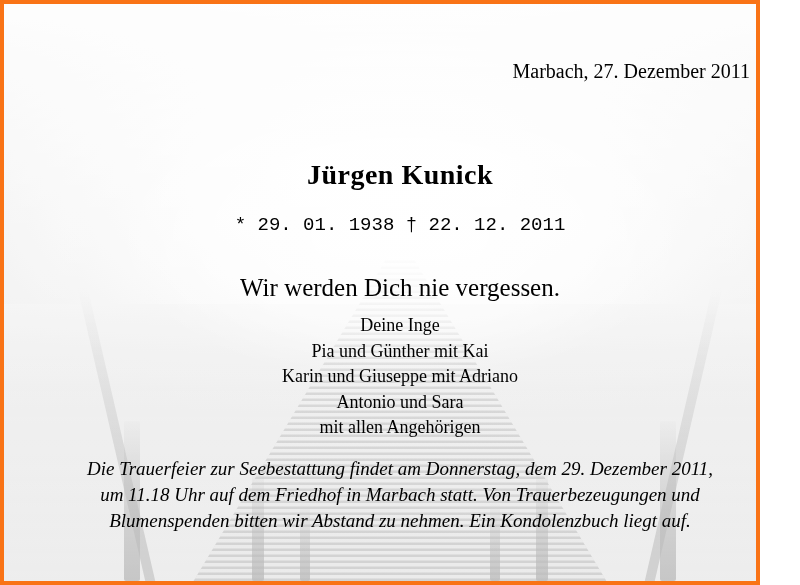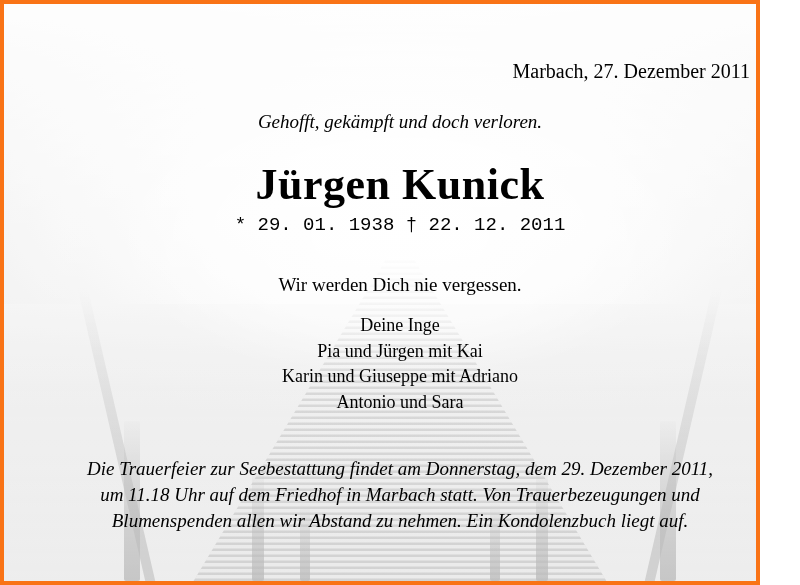--- a/index.html
+++ b/index.html
@@ -126,36 +126,36 @@
     position: absolute;
     left: 0; right: 0;
     top: 107px;
     font-style: italic;
     font-size: 19px;
   }
   .name {
     position: absolute;
     left: 0; right: 0;
     top: 155px;
-    font-size: 44px;
+    font-size: 28px;
     font-weight: bold;
     letter-spacing: .5px;
   }
   .dates {
     position: absolute;
     left: 0; right: 0;
     top: 210px;
     font-size: 19px;
     font-family: Liberation Mono, monospace;
   }
   .memorial {
     position: absolute;
     left: 0; right: 0;
     top: 270px;
-    font-size: 19px;
+    font-size: 25px;
   }
   .family {
     position: absolute;
     left: 0; right: 0;
     top: 307px;
     font-size: 18px;
     line-height: 21.5px;
   }
   .family div { margin: 4px; }
   .service {
@@ -189,35 +189,35 @@
     <div class="post p5"></div>
     <div class="post p6"></div>
     <div class="mist"></div>
     <div class="wash"></div>
   </div>
 
   <div class="content">
 
     <div class="dateline">Marbach, 27. Dezember 2011</div>
 
-    <div class="motto">Gehofft, gekämpft und doch verloren.</div>
 
     <div class="name">Jürgen Kunick</div>
 
     <div class="dates">* 29. 01. 1938   † 22. 12. 2011</div>
 
     <div class="memorial">Wir werden Dich nie vergessen.</div>
 
     <div class="family">
       <div>Deine Inge</div>
-      <div>Pia und Jürgen mit Kai</div>
+      <div>Pia und Günther mit Kai</div>
       <div>Karin und Giuseppe mit Adriano</div>
       <div>Antonio und Sara</div>
+      <div>mit allen Angehörigen</div>
     </div>
 
     <div class="service">
       <div>Die Trauerfeier zur Seebestattung findet am Donnerstag, dem 29. Dezember 2011,</div>
       <div>um 11.18 Uhr auf dem Friedhof in Marbach statt. Von Trauerbezeugungen und</div>
-      <div>Blumenspenden allen wir Abstand zu nehmen. Ein Kondolenzbuch liegt auf.</div>
+      <div>Blumenspenden bitten wir Abstand zu nehmen. Ein Kondolenzbuch liegt auf.</div>
     </div>
 
   </div>
 </div>
 
 </body></html>

